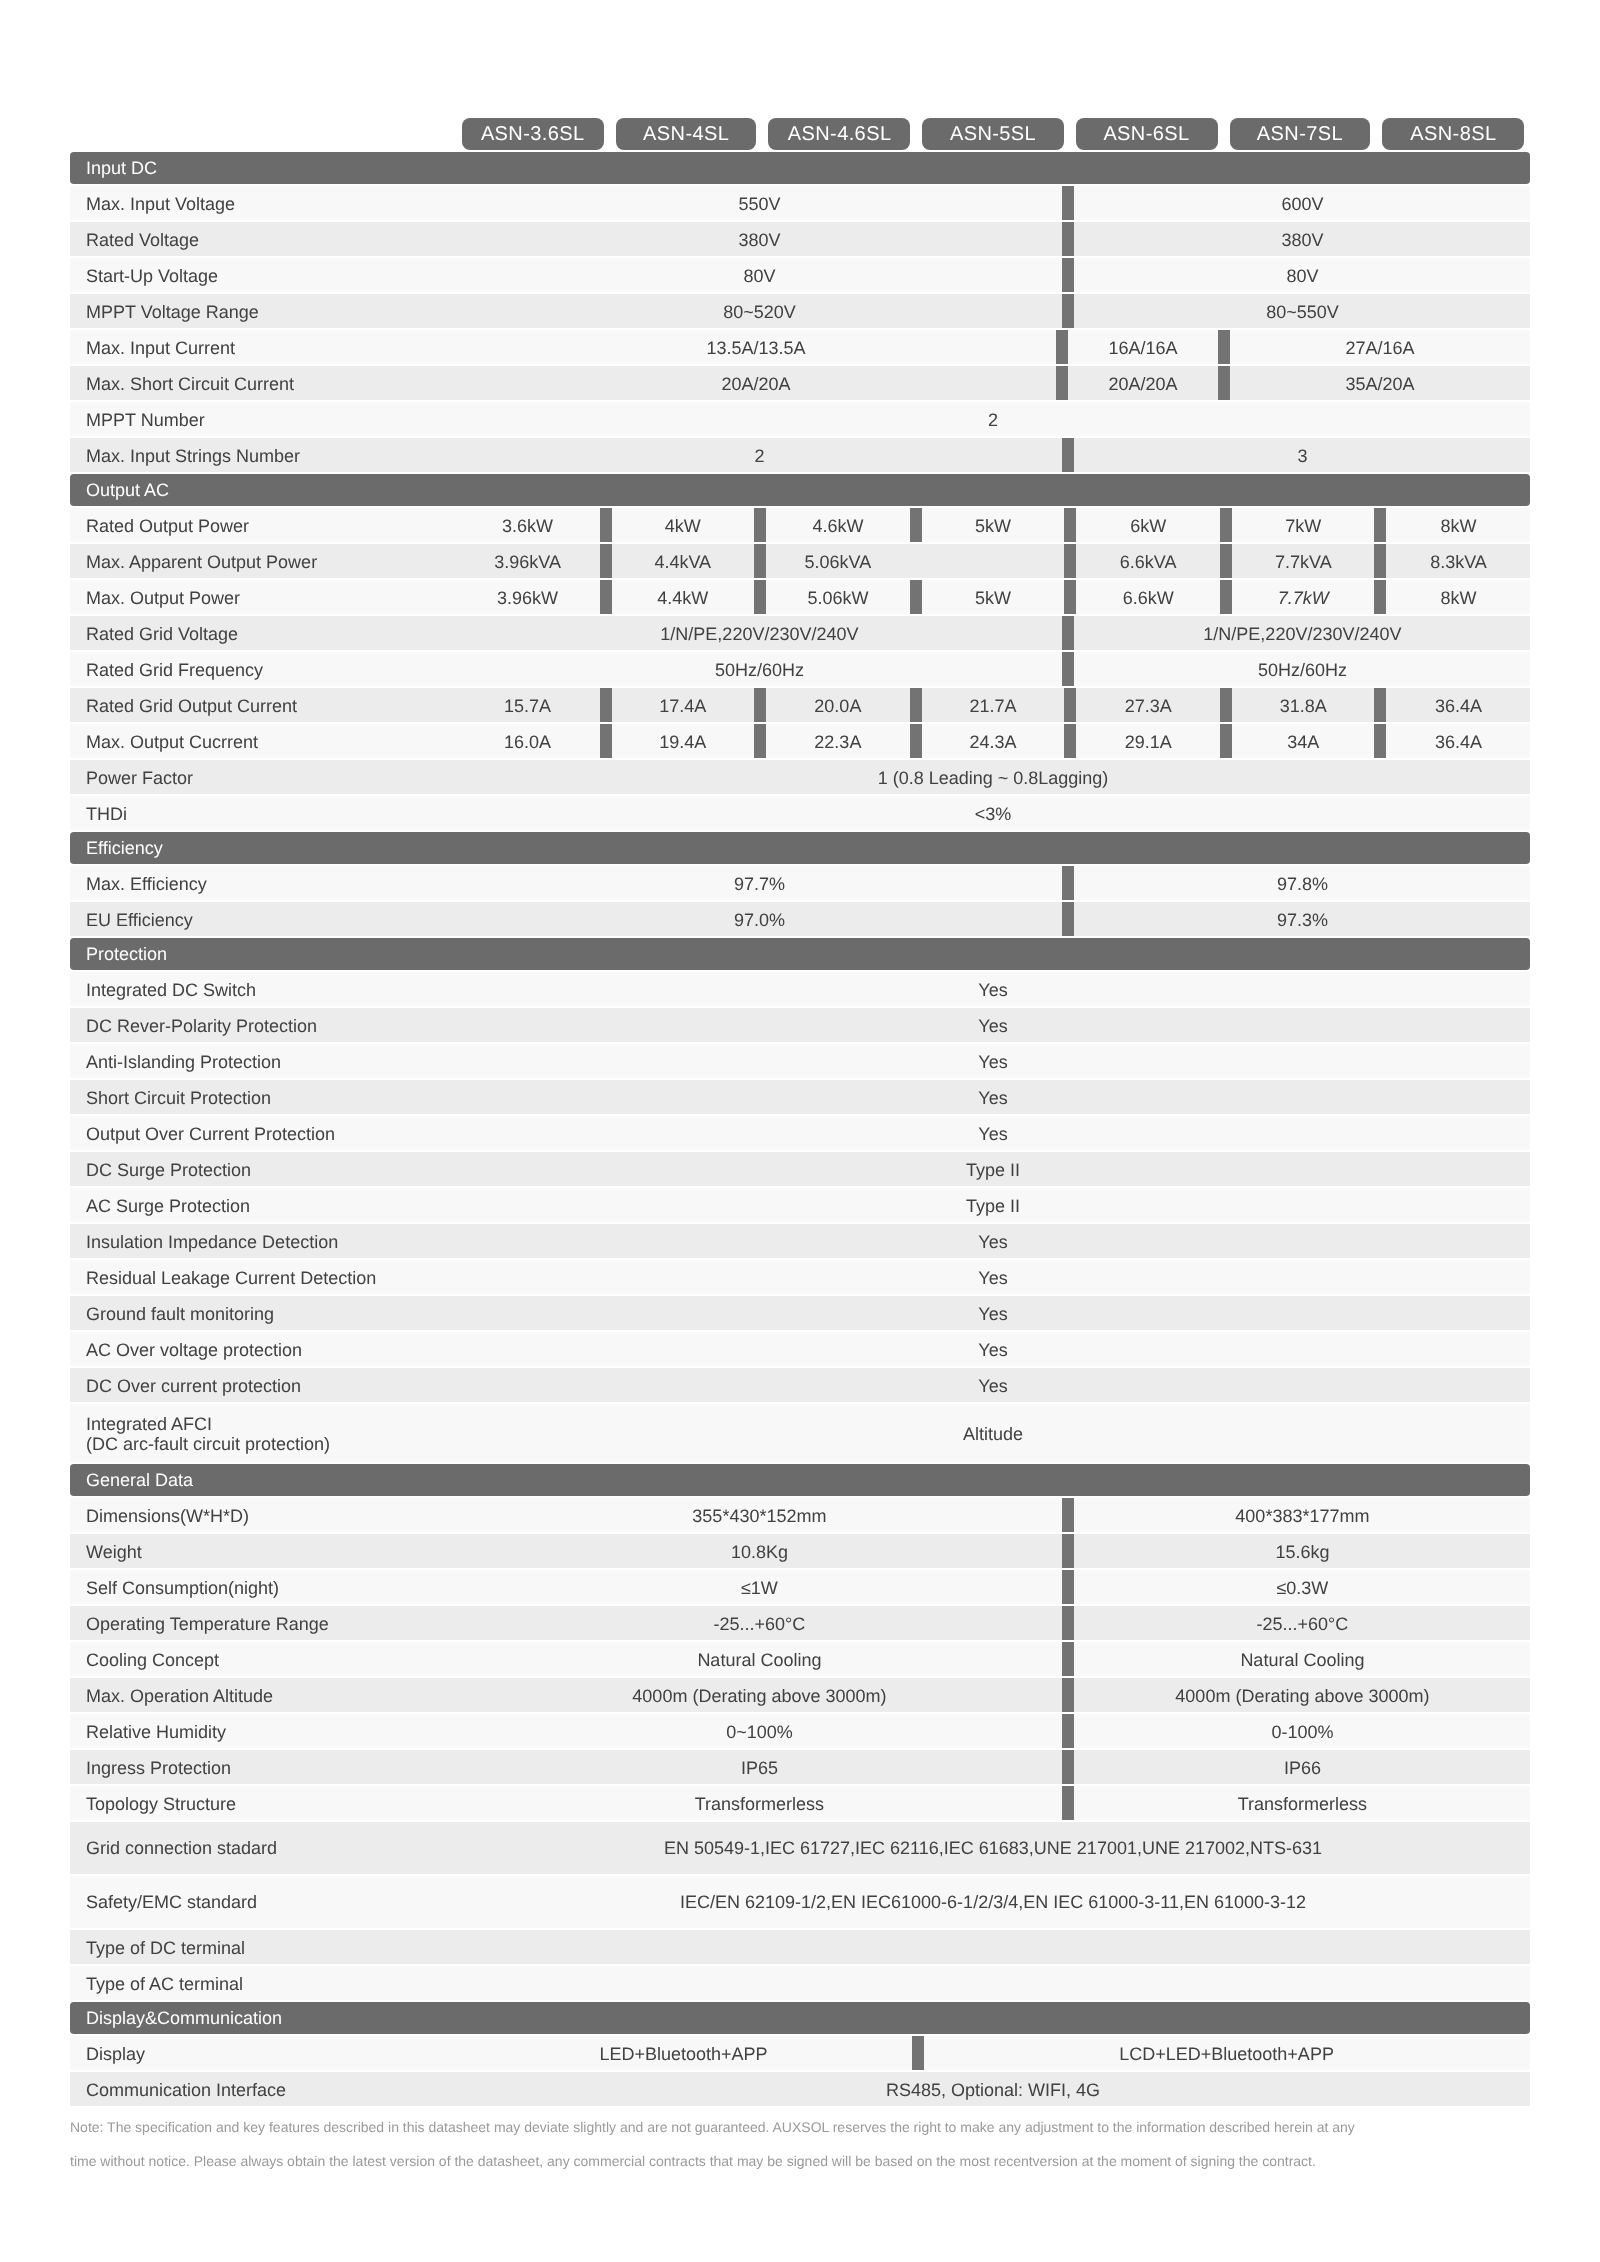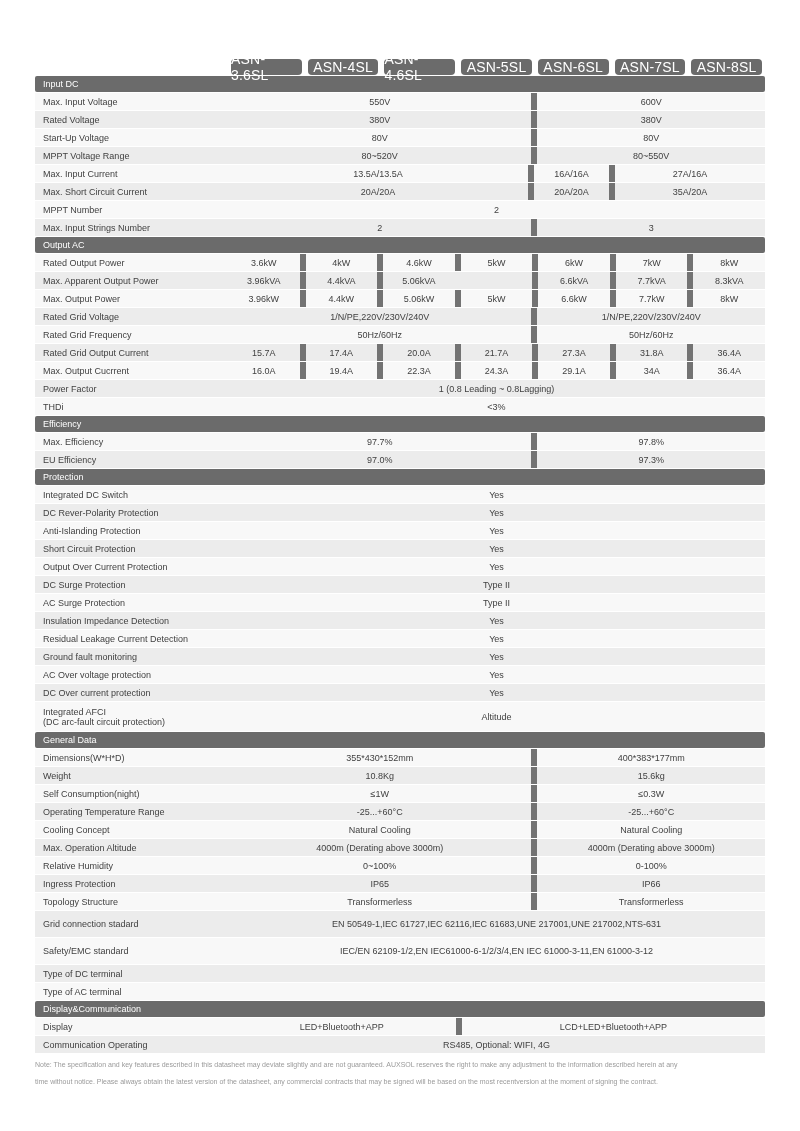--- a/index.html
+++ b/index.html
@@ -11,21 +11,21 @@
     color: var(--text, #414141);
   }
   .page { position: relative; width: 800px; height: 1131px; overflow: hidden; }
   .spec-table { position: absolute; left: 35px; top: 59px; width: 730px; }
 
   .tabs { display: flex; margin-left: 193px; height: 16px; margin-bottom: 1px; }
   .tab {
     flex: 1 1 0; margin: 0 3px;
     background: var(--header_bar, #6b6b6b);
     color: #fff; border-radius: 4px;
-    font-size: 14px; letter-spacing: 0.2px;
+    font-size: 10px; letter-spacing: 0.2px;
     display: flex; align-items: center; justify-content: center;
   }
 
   .sec-header {
     height: 16px; background: var(--header_bar, #6b6b6b);
     border-radius: 2px;
     color: #fff; font-size: 9px; line-height: 16px;
     padding-left: 8px; margin-bottom: 1px;
   }
 
@@ -174,21 +174,21 @@
         <div class="row even">
           <div class="label">
             <span>Max. Output Power</span>
           </div>
           <div class="vals">
             <div class="cell" style="flex: 1 1 0px;">3.96kW</div>
             <div class="cell" style="flex: 1 1 0px;">4.4kW</div>
             <div class="cell" style="flex: 1 1 0px;">5.06kW</div>
             <div class="cell" style="flex: 1 1 0px;">5kW</div>
             <div class="cell" style="flex: 1 1 0px;">6.6kW</div>
-            <div class="cell" style="flex: 1 1 0px;">7.7kW</div>
+            <div class="cell" style="flex: 1 1 0px; font-style: italic;">7.7kW</div>
             <div class="cell" style="flex: 1 1 0px;">8kW</div>
           </div>
         </div>
         <div class="row odd">
           <div class="label">
             <span>Rated Grid Voltage</span>
           </div>
           <div class="vals">
             <div class="cell" style="flex: 4 1 0px;">1/N/PE,220V/230V/240V</div>
             <div class="cell" style="flex: 3 1 0px;">1/N/PE,220V/230V/240V</div>
@@ -485,21 +485,21 @@
           <div class="label">
             <span>Display</span>
           </div>
           <div class="vals">
             <div class="cell" style="flex: 3 1 0px;">LED+Bluetooth+APP</div>
             <div class="cell" style="flex: 4 1 0px;">LCD+LED+Bluetooth+APP</div>
           </div>
         </div>
         <div class="row odd">
           <div class="label">
-            <span>Communication Operating</span>
+            <span>Communication Interface</span>
           </div>
           <div class="vals">
             <div class="cell" style="flex: 7 1 0px;">RS485, Optional: WIFI, 4G</div>
           </div>
         </div>
       </div>
   </div>
   <div class="note">
     <div>Note: The specification and key features described in this datasheet may deviate slightly and are not guaranteed. AUXSOL reserves the right to make any adjustment to the information described herein at any</div>
     <div>time without notice. Please always obtain the latest version of the datasheet, any commercial contracts that may be signed will be based on the most recentversion at the moment of signing the contract.</div>

